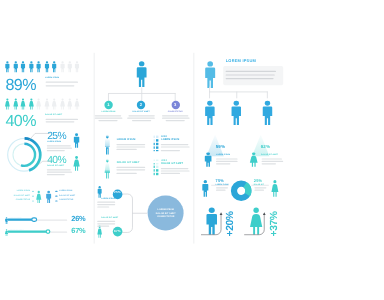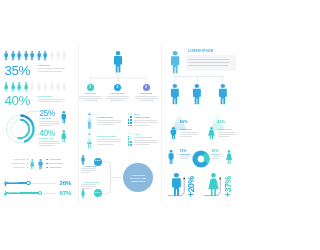--- a/index.html
+++ b/index.html
@@ -75,21 +75,21 @@
           <path fill="#edeff1" d="M2.45 4.6 h5.1 a0.8 0.8 0 0 1 0.8 0.8 v6.6 h-1.45 l0 7.0 h-1.5 v-5.3 h-0.8 v5.3 h-1.5 l0 -7.0 h-1.45 v-6.6 a0.8 0.8 0 0 1 0.8 -0.8 z"></path>
         </svg>
       </div>
 <div class="abs" style="left:62.45px;top:51px;">
         <svg class="fig" width="4.3" height="9.6" viewBox="0.85 0.1 8.3 19.5" preserveAspectRatio="none">
           <circle cx="5" cy="2.0" r="1.9" fill="#edeff1"></circle>
           <path fill="#edeff1" d="M2.45 4.6 h5.1 a0.8 0.8 0 0 1 0.8 0.8 v6.6 h-1.45 l0 7.0 h-1.5 v-5.3 h-0.8 v5.3 h-1.5 l0 -7.0 h-1.45 v-6.6 a0.8 0.8 0 0 1 0.8 -0.8 z"></path>
         </svg>
       </div>
 </div>
-<div class="abs num" style="left:4.6px;top:63.6px;font-size:13.4px;line-height:13.4px;color:#2ba6d8;">35%</div>
+<div class="abs num" style="left:4.6px;top:63.6px;font-size:13.4px;line-height:13.4px;color:#2ba6d8;">89%</div>
 <div class="abs lbl" style="left:37.6px;top:65.2px;font-size:1.55px;line-height:2.0px;letter-spacing:0.07px;color:#2ba6d8;">LOREM IPSUM</div>
 <div class="abs txtline" style="left:37.6px;top:68.3px;width:27.2px;height:0.9px;background:#dee1e4"></div>
     <div class="abs txtline" style="left:37.6px;top:70.7px;width:24px;height:0.9px;background:#dee1e4"></div>
 <div class="abs" style="left:0;top:0;">
 <div class="abs" style="left:4.4px;top:81.5px;">
         <svg class="fig" width="4.3" height="9.6" viewBox="0.4 0.1 9.2 19.5" preserveAspectRatio="none">
           <circle cx="5" cy="2.0" r="1.9" fill="#3ececa"></circle>
           <path fill="#3ececa" d="M5 4.5 c-1.95 0 -2.55 0.8 -2.8 2.0 l-1.5 7.2 h2.2 v5.3 h1.35 v-5.3 h1.5 v5.3 h1.35 v-5.3 h2.2 l-1.5 -7.2 c-0.25 -1.2 -0.85 -2.0 -2.8 -2.0 z"></path>
         </svg>
       </div>

